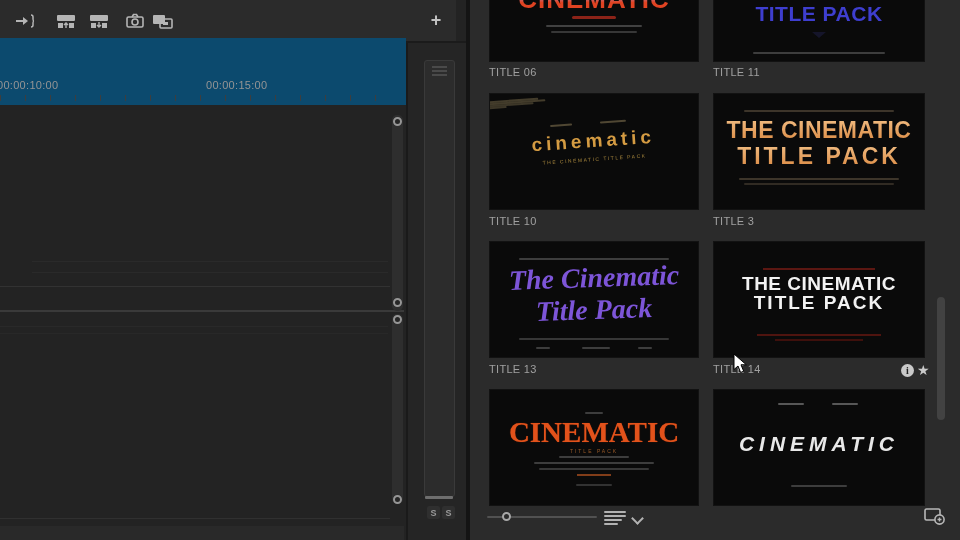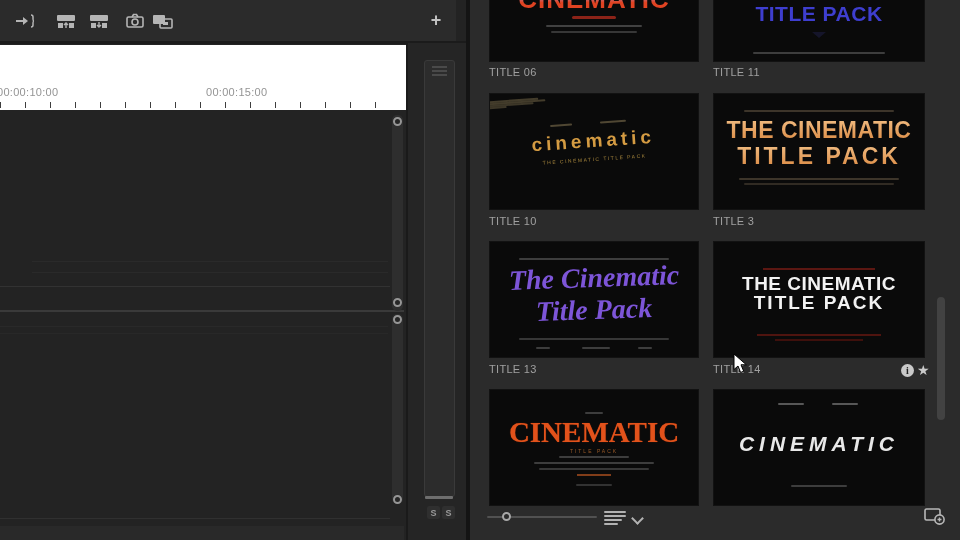--- a/index.html
+++ b/index.html
@@ -91,21 +91,21 @@
       <svg width="22" height="17" viewBox="0 0 22 17">
         <rect x="1" y="2" width="12" height="9" rx="1" fill="#b5b5b5"></rect>
         <rect x="8" y="6" width="12" height="9" rx="1" fill="none" stroke="#b5b5b5" stroke-width="1.6"></rect>
         <rect x="11" y="9" width="5" height="3" fill="#b5b5b5"></rect>
       </svg>
     </div>
   </div>
   <div class="abs plus-btn">+</div>
   <div class="abs toolbar-divider"></div>
 
-  <div class="abs" style="left:0;top:45px;width:406px;height:67px;background:#ffffff;">
+  <div class="abs" style="left:0;top:38px;width:406px;height:67px;background:#0c4a6e;">
     <div class="abs ruler-label" style="left:-3px;top:41px">00:00:10:00</div>
     <div class="abs ruler-label" style="left:206px;top:41px">00:00:15:00</div>
     <div class="abs tick-row" style="top:57px"></div>
   </div>
 
   <div class="abs" style="left:0;top:110px;width:406px;height:430px;background:#232323;">
     <div class="abs track-line" style="left:32px;top:151px;width:356px;opacity:.7"></div>
     <div class="abs track-line" style="left:32px;top:162px;width:356px;opacity:.7"></div>
     <div class="abs" style="left:0;top:176px;width:390px;height:1px;background:#323232"></div>
     <div class="abs" style="left:0;top:200px;width:404px;height:2px;background:#3a3a3a"></div>

